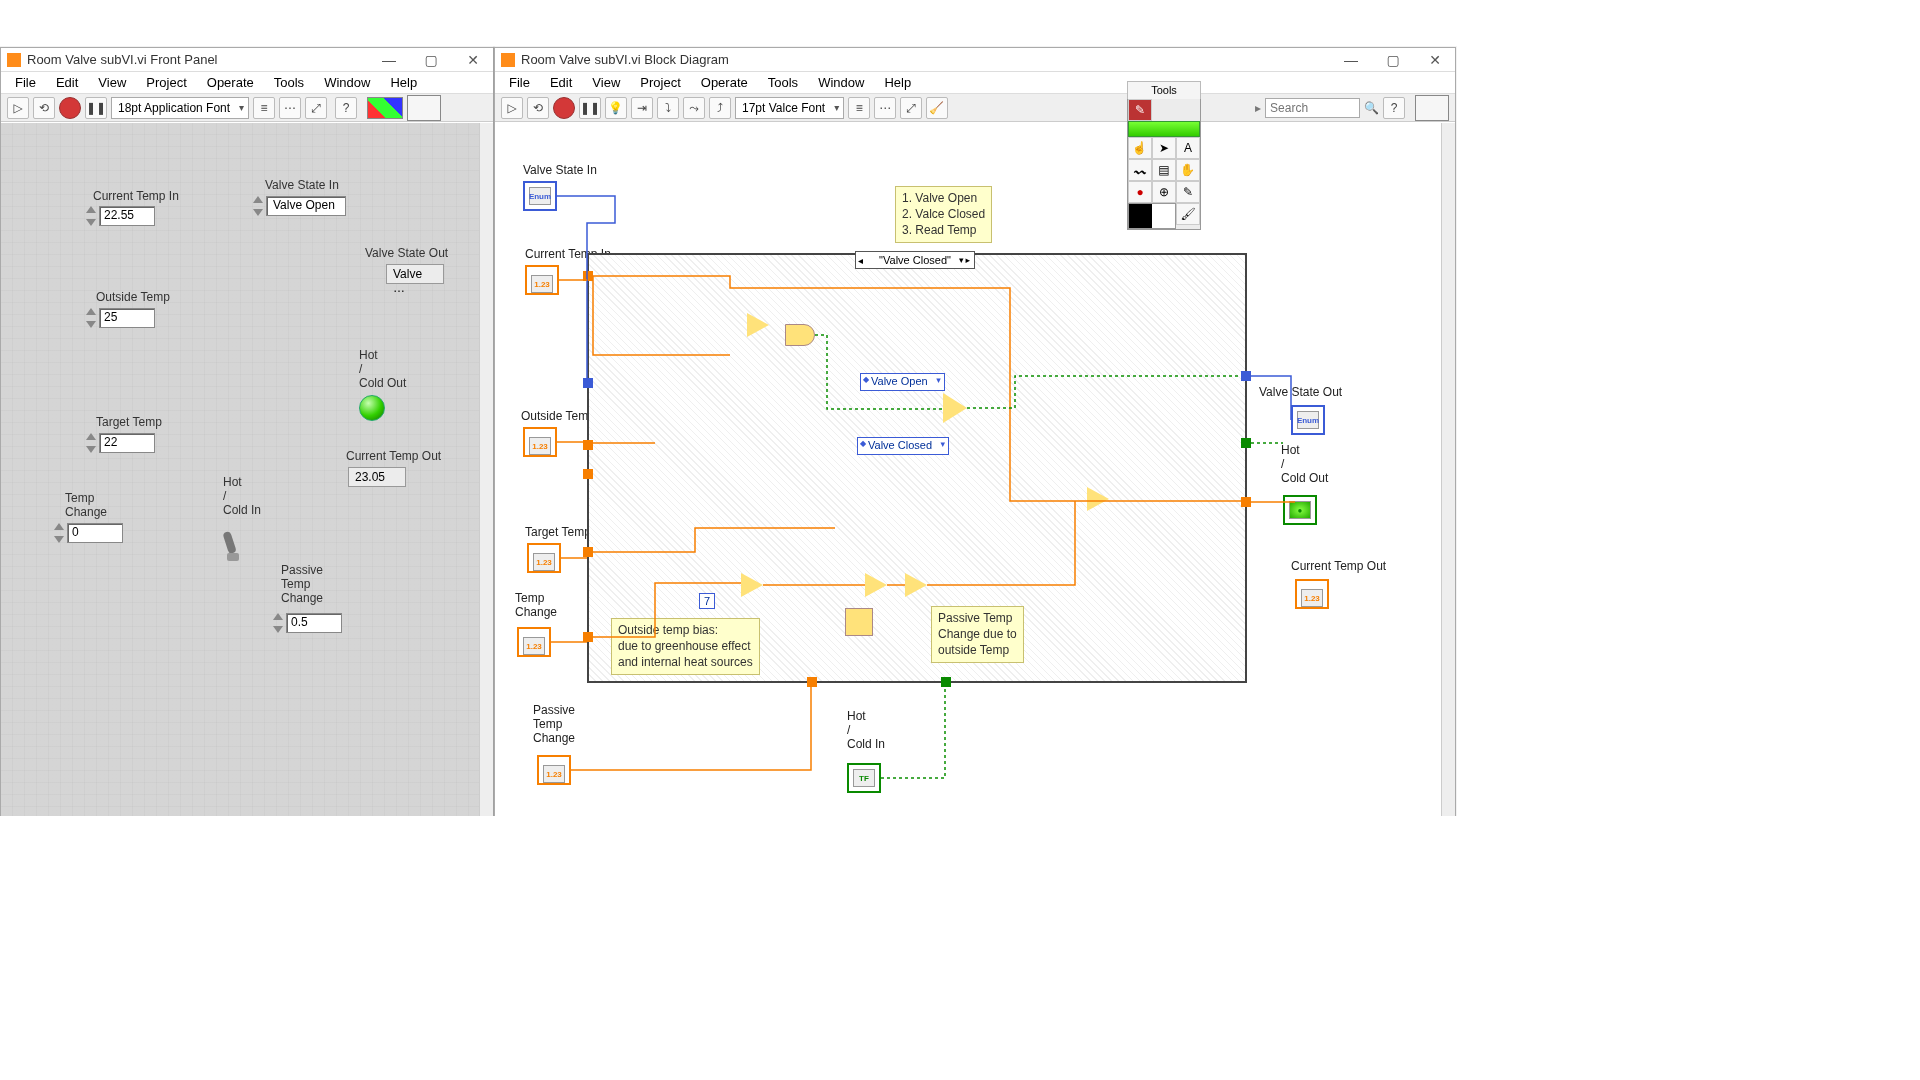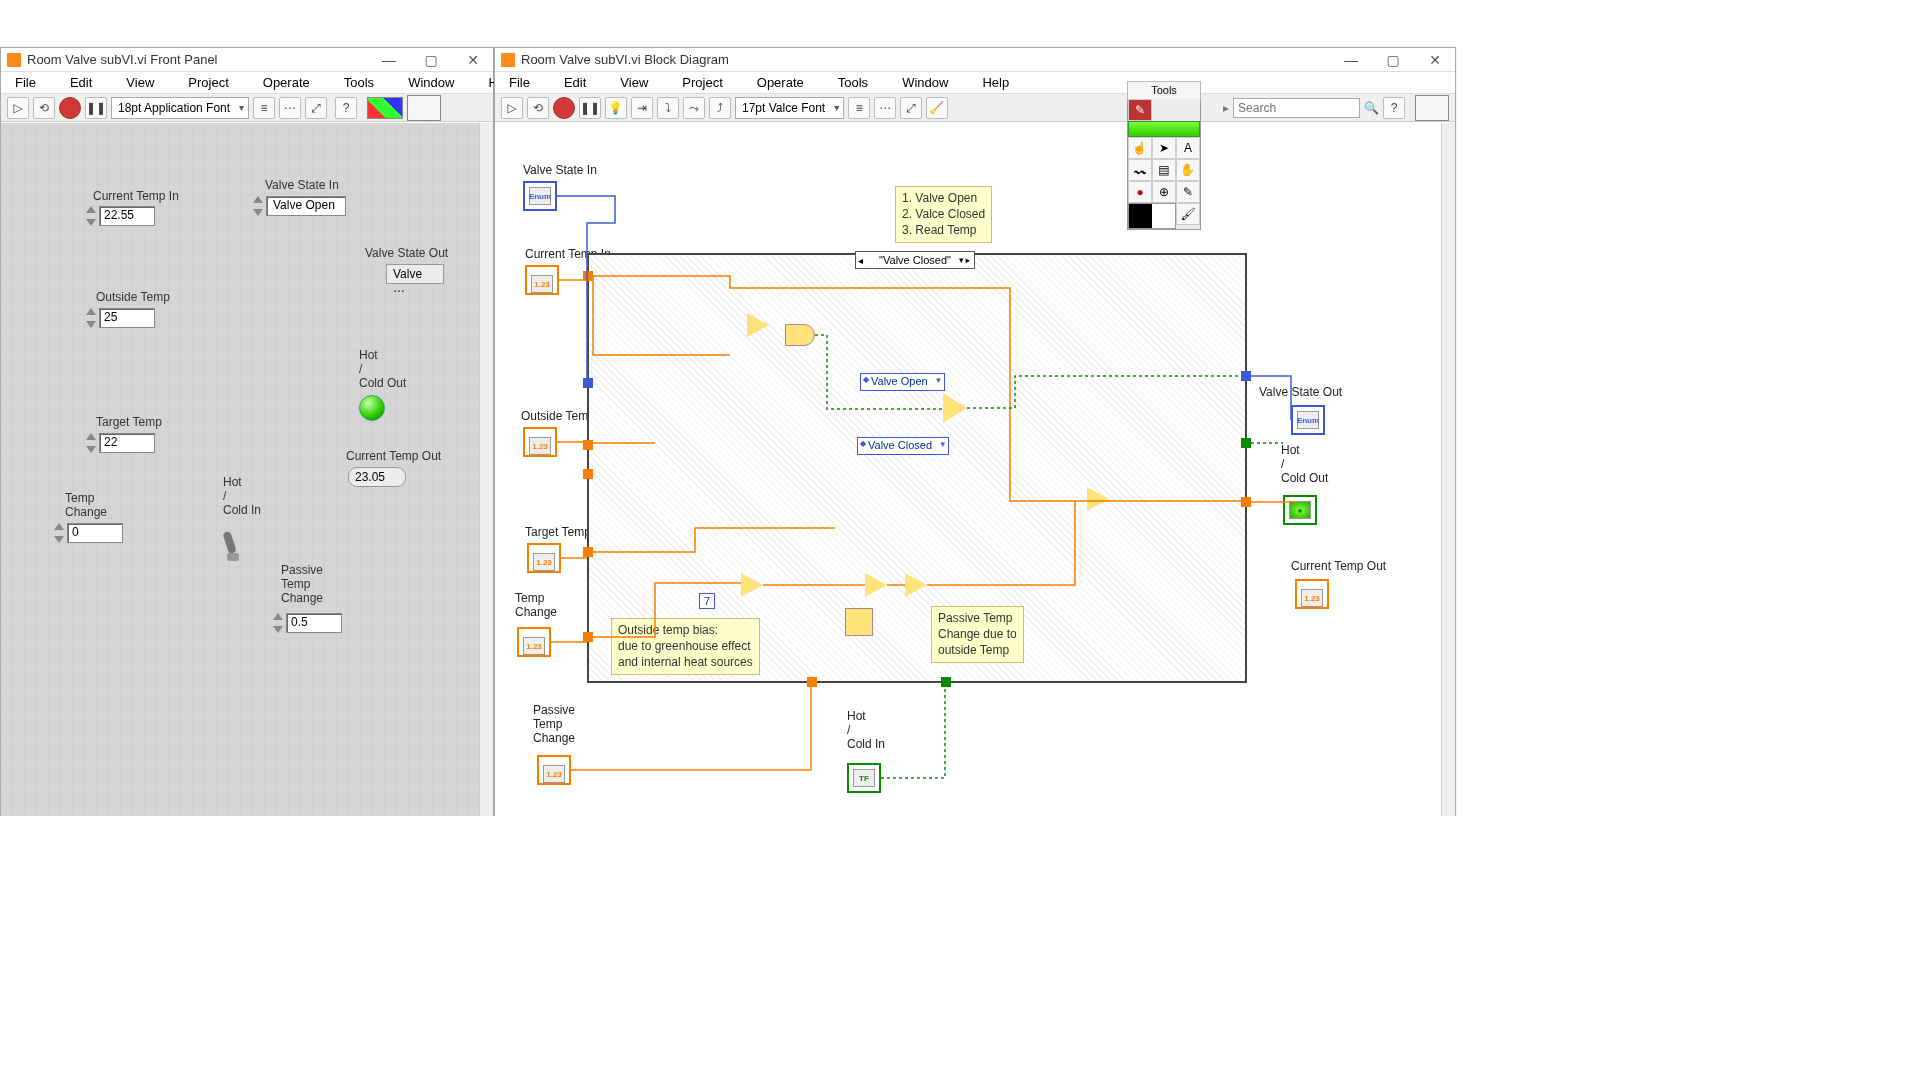--- a/index.html
+++ b/index.html
@@ -7,21 +7,21 @@
   .desktop { position:relative; width:1456px; height:816px; }
 
   
   .win { position:absolute; border:1px solid #aaa; background:#fff; box-shadow:0 0 0 1px rgba(0,0,0,.05);margin-top:47px; }
   .titlebar { height:24px; background:#fff; border-bottom:1px solid #ddd; display:flex; align-items:center; padding:0 6px; }
   .titlebar .tb-icon { width:14px; height:14px; background:#ff8c1a; margin-right:6px; position:relative; }
   .titlebar .tb-icon::after { content:""; position:absolute; right:-4px; bottom:-4px; border-left:8px solid #fff0; border-top:8px solid #fff0; border-bottom:8px solid #ff8c1a; transform:rotate(45deg); display:none;}
   .title { flex:1; font-size:13px; color:#333; }
   .winbtns { display:flex; gap:14px; }
   .winbtn { width:28px; height:18px; display:flex; align-items:center; justify-content:center; color:#555; font-size:14px; }
-  .menubar { height:22px; background:#fff; border-bottom:1px solid #ddd; display:flex; align-items:center; padding:0 6px; gap:18px; }
+  .menubar { height:22px; background:#fff; border-bottom:1px solid #ddd; display:flex; align-items:center; padding:0 6px; gap:4px; }
   .menuitem { padding:2px 8px; font-size:13px; }
   .toolbar { height:28px; background:#efefef; border-bottom:1px solid #ccc; display:flex; align-items:center; padding:0 6px; gap:4px; }
   .tbtn { width:22px; height:22px; border:1px solid #bbb; background:#fafafa; border-radius:2px; display:flex; align-items:center; justify-content:center; font-size:12px; color:#444;}
   .tbtn.round { border-radius:50%; }
   .fontsel { height:22px; border:1px solid #aaa; background:#fff; display:flex; align-items:center; padding:0 18px 0 6px; font-size:12px; position:relative;}
   .fontsel::after{content:"▾"; position:absolute; right:4px; font-size:10px; color:#555;}
   .color-swatch { width:36px; height:22px; background:linear-gradient(45deg,#f33 0 33%,#3f3 33% 66%,#33f 66%); border:1px solid #888;}
   .little-icon { width:34px; height:26px; border:1px solid #888; background:#f6f6f6;}
   
   .client { position:absolute; left:0; right:0; top:75px; bottom:14px; overflow:hidden; }
@@ -81,21 +81,21 @@
   .tool-wide{grid-column:span 2;height:26px;}
   .tool-auto{height:16px;background:linear-gradient(#7f3,#3c0);border:1px solid #393;grid-column:span 2;}
 
   svg.wires{position:absolute;inset:0;pointer-events:none;}
   svg.wires path{fill:none;}
   .w-dbl{stroke:#f77f00;stroke-width:1.5;}
   .w-bool{stroke:#0a8f00;stroke-width:1.5;stroke-dasharray:3 3;}
   .w-enum{stroke:#3b5bd6;stroke-width:1.5;}
 
   .search-box{margin-left:auto;display:flex;align-items:center;gap:4px;}
-  .search-box input{width:127px;height:20px;border:1px solid #aaa;padding:0 4px;font-size:12px;}
+  .search-box input{width:95px;height:20px;border:1px solid #aaa;padding:0 4px;font-size:12px;}
 </style>
 </head>
 <body>
 
 <div class="desktop">
 
   <div class="win" style="left:0;top:0;width:494px;height:816px;">
     <div class="titlebar">
       <div class="tb-icon"></div>
       <div class="title">Room Valve subVI.vi Front Panel</div>
@@ -151,21 +151,21 @@
       <div class="ctl-label" style="left:358px;top:225px;">Hot
 /
 Cold Out</div>
       <div class="led" style="left:358px;top:272px;"></div>
 
       <div class="ctl-label" style="left:95px;top:292px;">Target Temp</div>
       <div class="spinner" style="left:85px;top:310px;"></div>
       <div class="num-ctl" style="left:98px;top:310px;">22</div>
 
       <div class="ctl-label" style="left:345px;top:326px;">Current Temp Out</div>
-      <div class="ind-box" style="left:347px;top:344px;border-radius:9px;">23.05</div>
+      <div class="ind-box" style="left:347px;top:344px;">23.05</div>
 
       <div class="ctl-label" style="left:222px;top:352px;">Hot
 /
 Cold In</div>
       <div class="switch-img" style="left:222px;top:408px;"></div>
 
       <div class="ctl-label" style="left:64px;top:368px;">Temp
 Change</div>
       <div class="spinner" style="left:53px;top:400px;"></div>
       <div class="num-ctl" style="left:66px;top:400px;">0</div>

